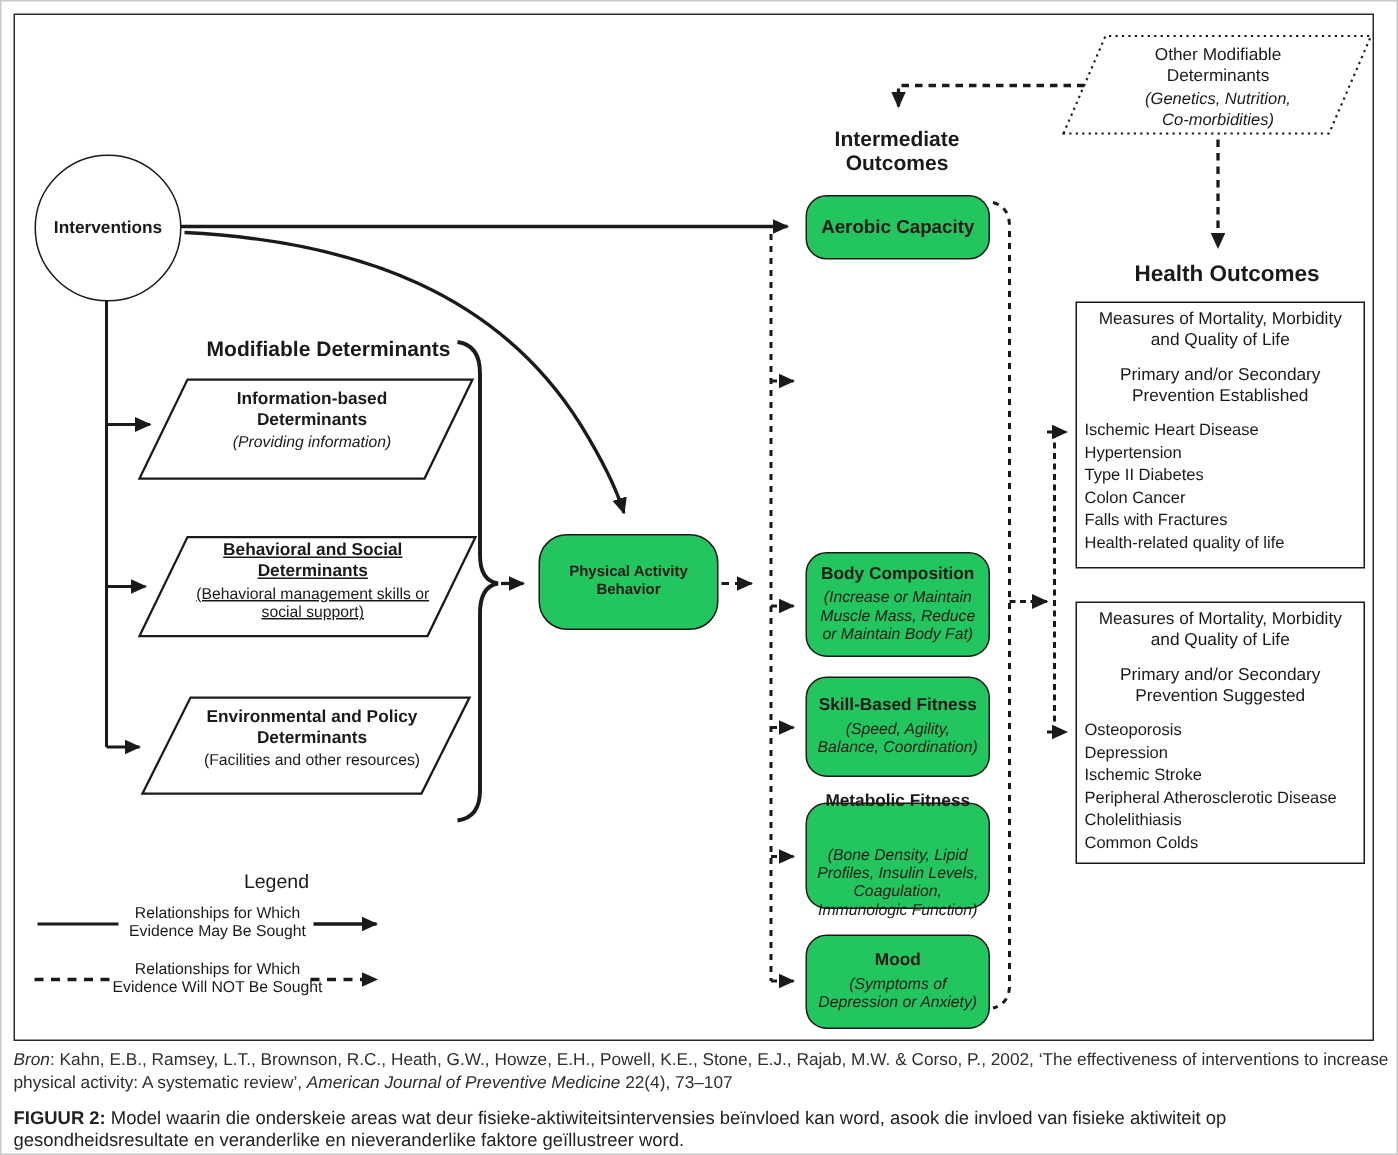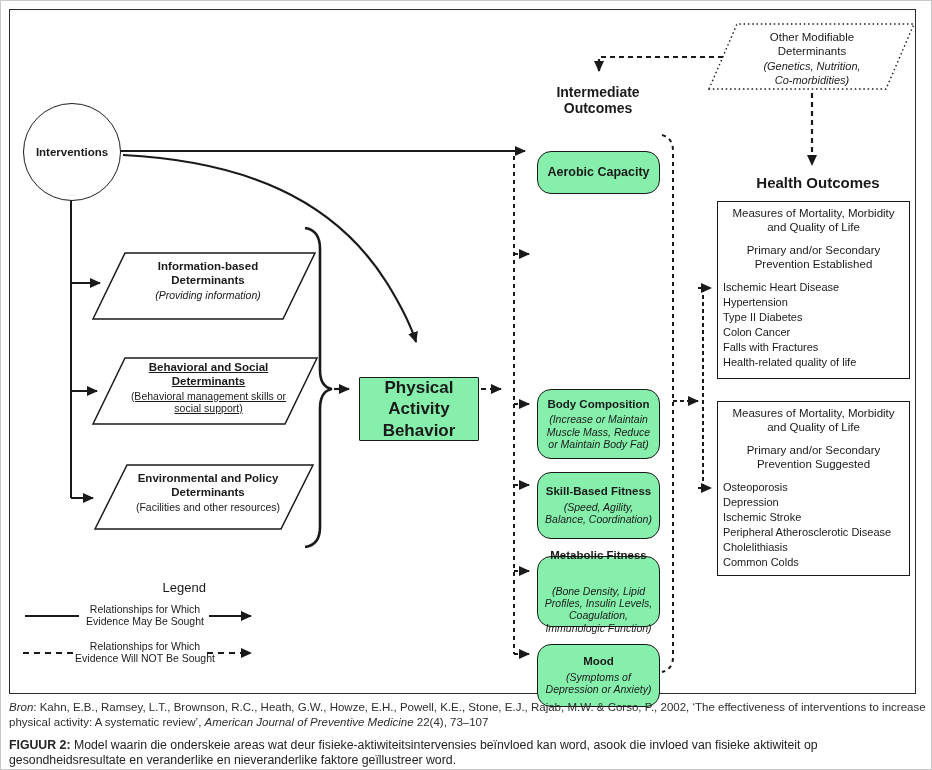--- a/index.html
+++ b/index.html
@@ -11,27 +11,27 @@
   .ctr{text-align:center;}
   #fig-border{left:8px;top:8px;width:905px;height:683px;border:1.5px solid #2b2b2b;z-index:0;}
   #lines{left:0;top:0;width:932px;height:770px;z-index:1;}
   .txt{z-index:2;}
   .hdg{font-weight:bold;font-size:14px;line-height:1.15;}
   .circle{width:96px;height:96px;border:1.7px solid #1a1a1a;border-radius:50%;background:#fff;
     display:flex;align-items:center;justify-content:center;font-weight:bold;font-size:11.5px;}
   .ptext .box-title{font-weight:bold;font-size:11.5px;line-height:1.2;}
   .ptext .box-note{font-size:10.5px;line-height:1.2;margin-top:1px;}
   .italic{font-style:italic;}
-  .rbox{border:1.8px solid #1a1a1a;border-radius:14px;background:#86efac;box-sizing:border-box;
+  .rbox{border:1.8px solid #1a1a1a;border-radius:14px;background:#22c55e;box-sizing:border-box;
     display:flex;flex-direction:column;align-items:center;justify-content:center;
-    text-align:center;padding:3px 5px;margin-top:21px;}
+    text-align:center;padding:3px 5px;}
   .rbox .box-title{font-weight:bold;font-size:11.5px;line-height:1.2;}
   .rbox .box-note{font-size:10.5px;line-height:1.18;margin-top:2px;}
   #box-aerobic .box-title{font-size:12.5px;}
-  #box-behavior{border-radius:1px;font-weight:bold;font-size:17px;line-height:1.25;}
+  #box-behavior{border-radius:19px;font-weight:bold;font-size:10px;line-height:1.25;}
   .hbox{border:1.6px solid #1a1a1a;background:#fff;box-sizing:border-box;padding:5px 5px;}
   .hbox .hb-head{font-weight:normal;font-size:11.5px;line-height:1.18;text-align:center;}
   .hbox .hb-head2{margin-top:10px;}
   .h-list{margin-top:9px;font-size:11px;}
   .h-list div{line-height:1.36;}
   #omd-text .box-title{font-size:11.5px;line-height:1.25;}
   #omd-text .box-note{font-size:11px;font-style:italic;line-height:1.25;margin-top:1px;}
   #legend-title{font-weight:normal;font-size:13px;text-align:right;}
   .legend-label{font-size:10.5px;line-height:1.18;}
   .caption{font-size:11.5px;line-height:1.28;color:#2e2e2e;}
@@ -96,20 +96,21 @@
       <line x1="208" y1="615" x2="250" y2="615" stroke-width="2.2" marker-end="url(#ah)"></line>
       <line x1="22" y1="652" x2="76" y2="652" stroke-width="2.2" stroke-dasharray="6,5"></line>
       <line x1="206" y1="652" x2="250" y2="652" stroke-width="2.2" stroke-dasharray="6,5" marker-end="url(#ah)"></line>
     </g>
   </svg>
 
   <div class="abs txt circle" style="left:22px;top:102px;">
     <span>Interventions</span>
   </div>
 
+  <div class="abs txt hdg ctr" style="left:113px;top:223px;width:210px;">Modifiable Determinants</div>
 
   <div class="abs txt ptext ctr" style="left:122px;top:259px;width:170px;">
     <div class="box-title pre">Information-based
 Determinants</div>
     <div class="box-note italic pre">(Providing information)</div>
   </div>
 
   <div class="abs txt ptext ctr" style="left:120px;top:360px;width:175px;text-decoration:underline;">
     <div class="box-title pre">Behavioral and Social
 Determinants</div>

